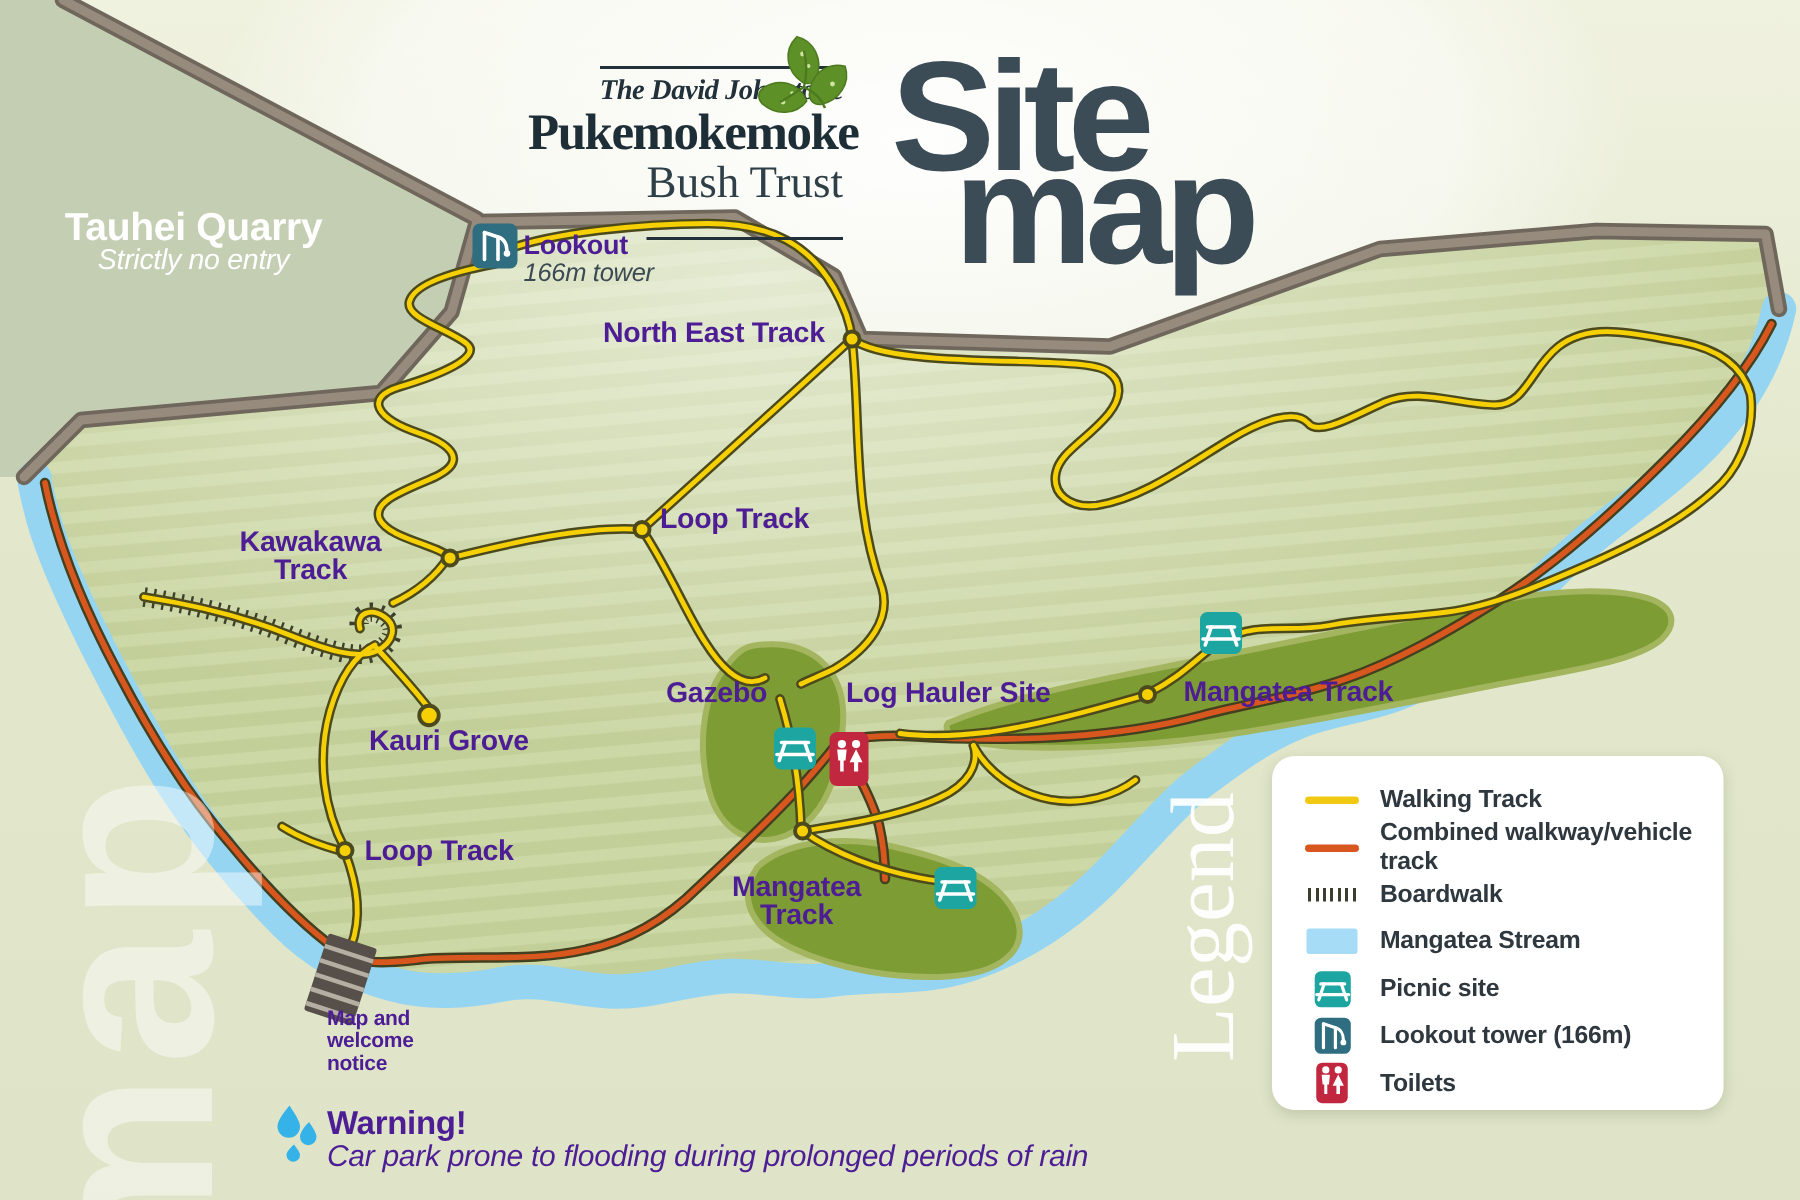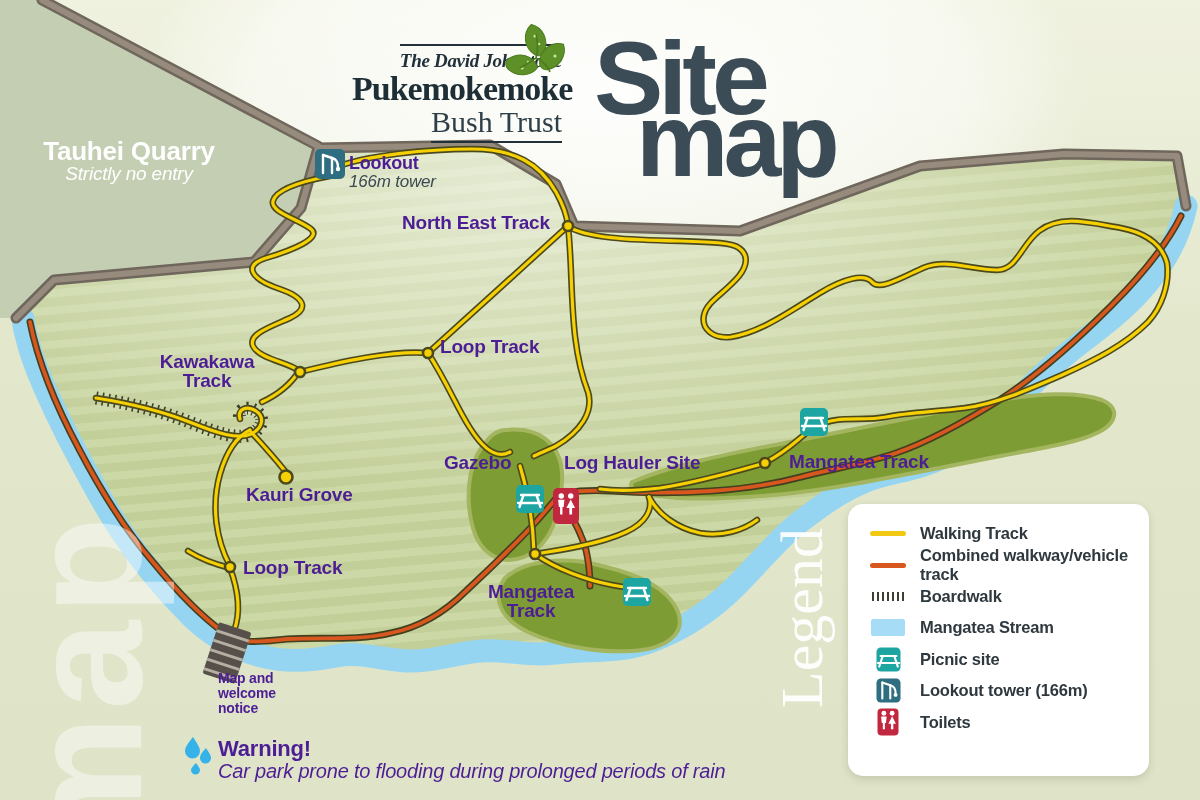--- a/index.html
+++ b/index.html
@@ -20,30 +20,30 @@
   .lbl.it{font-style:italic;font-weight:400;}
   .lbl.sm{font-size:14px;line-height:15px;}
   .lbl.two{line-height:19px;}
 
   
   .brand{position:absolute;left:352px;top:44px;width:210px;text-align:right;z-index:3;color:#223039;}
   .brand .b1{display:inline-block;font-family:"Liberation Serif",serif;font-style:italic;font-weight:700;
     font-size:19px;border-top:2px solid #223039;padding-top:4px;letter-spacing:-.3px;}
   .brand .b2{font-family:"Liberation Serif",serif;font-weight:700;font-size:34px;line-height:33px;letter-spacing:-1px;color:#1e2e37;}
   .brand .b3{display:inline-block;font-family:"Liberation Serif",serif;font-size:30px;line-height:33px;
-    border-bottom:2px solid #223039;padding-bottom:3px;color:#2e3f48;}
+    border-bottom:2px solid #223039;padding-bottom:20px;color:#2e3f48;}
   .leaves{position:absolute;left:492px;top:18px;z-index:3;}
 
   
   .title-line{position:absolute;z-index:3;font-weight:bold;color:#3c4c56;letter-spacing:-5px;line-height:1;}
   .t1{left:594px;top:26px;font-size:104px;}
   .t2{left:636px;top:88px;font-size:104px;}
 
   
-  .legend-card{position:absolute;left:848px;top:504px;width:301px;height:272px;z-index:4;background:#fff;
+  .legend-card{position:absolute;left:848px;top:504px;width:301px;height:236px;z-index:4;background:#fff;
     border-radius:15px;box-shadow:0 3px 9px rgba(60,70,40,.18);padding:14px 0 0 18px;box-sizing:border-box;}
   .lg-row{display:flex;align-items:center;height:31.4px;}
   .sw{width:44px;display:flex;justify-content:center;align-items:center;flex:0 0 44px;}
   .lg-row .txt{font-size:16.5px;font-weight:600;color:#2e383e;margin-left:10px;letter-spacing:-.2px;}
   .sw-line{width:36px;height:5px;border-radius:3px;}
   .sw-walk{background:#f2c912;}
   .sw-comb{background:#d8571f;}
   .sw-board{width:33px;height:9px;background:repeating-linear-gradient(90deg,#3e3e30 0 2px,transparent 2px 5px);}
   .sw-stream{width:34px;height:17px;border-radius:2px;background:#a6dcf6;}
   .sw-fence{width:34px;height:9px;border-radius:5px;background:#8d8276;border:1.5px solid #6b6258;box-sizing:border-box;}

